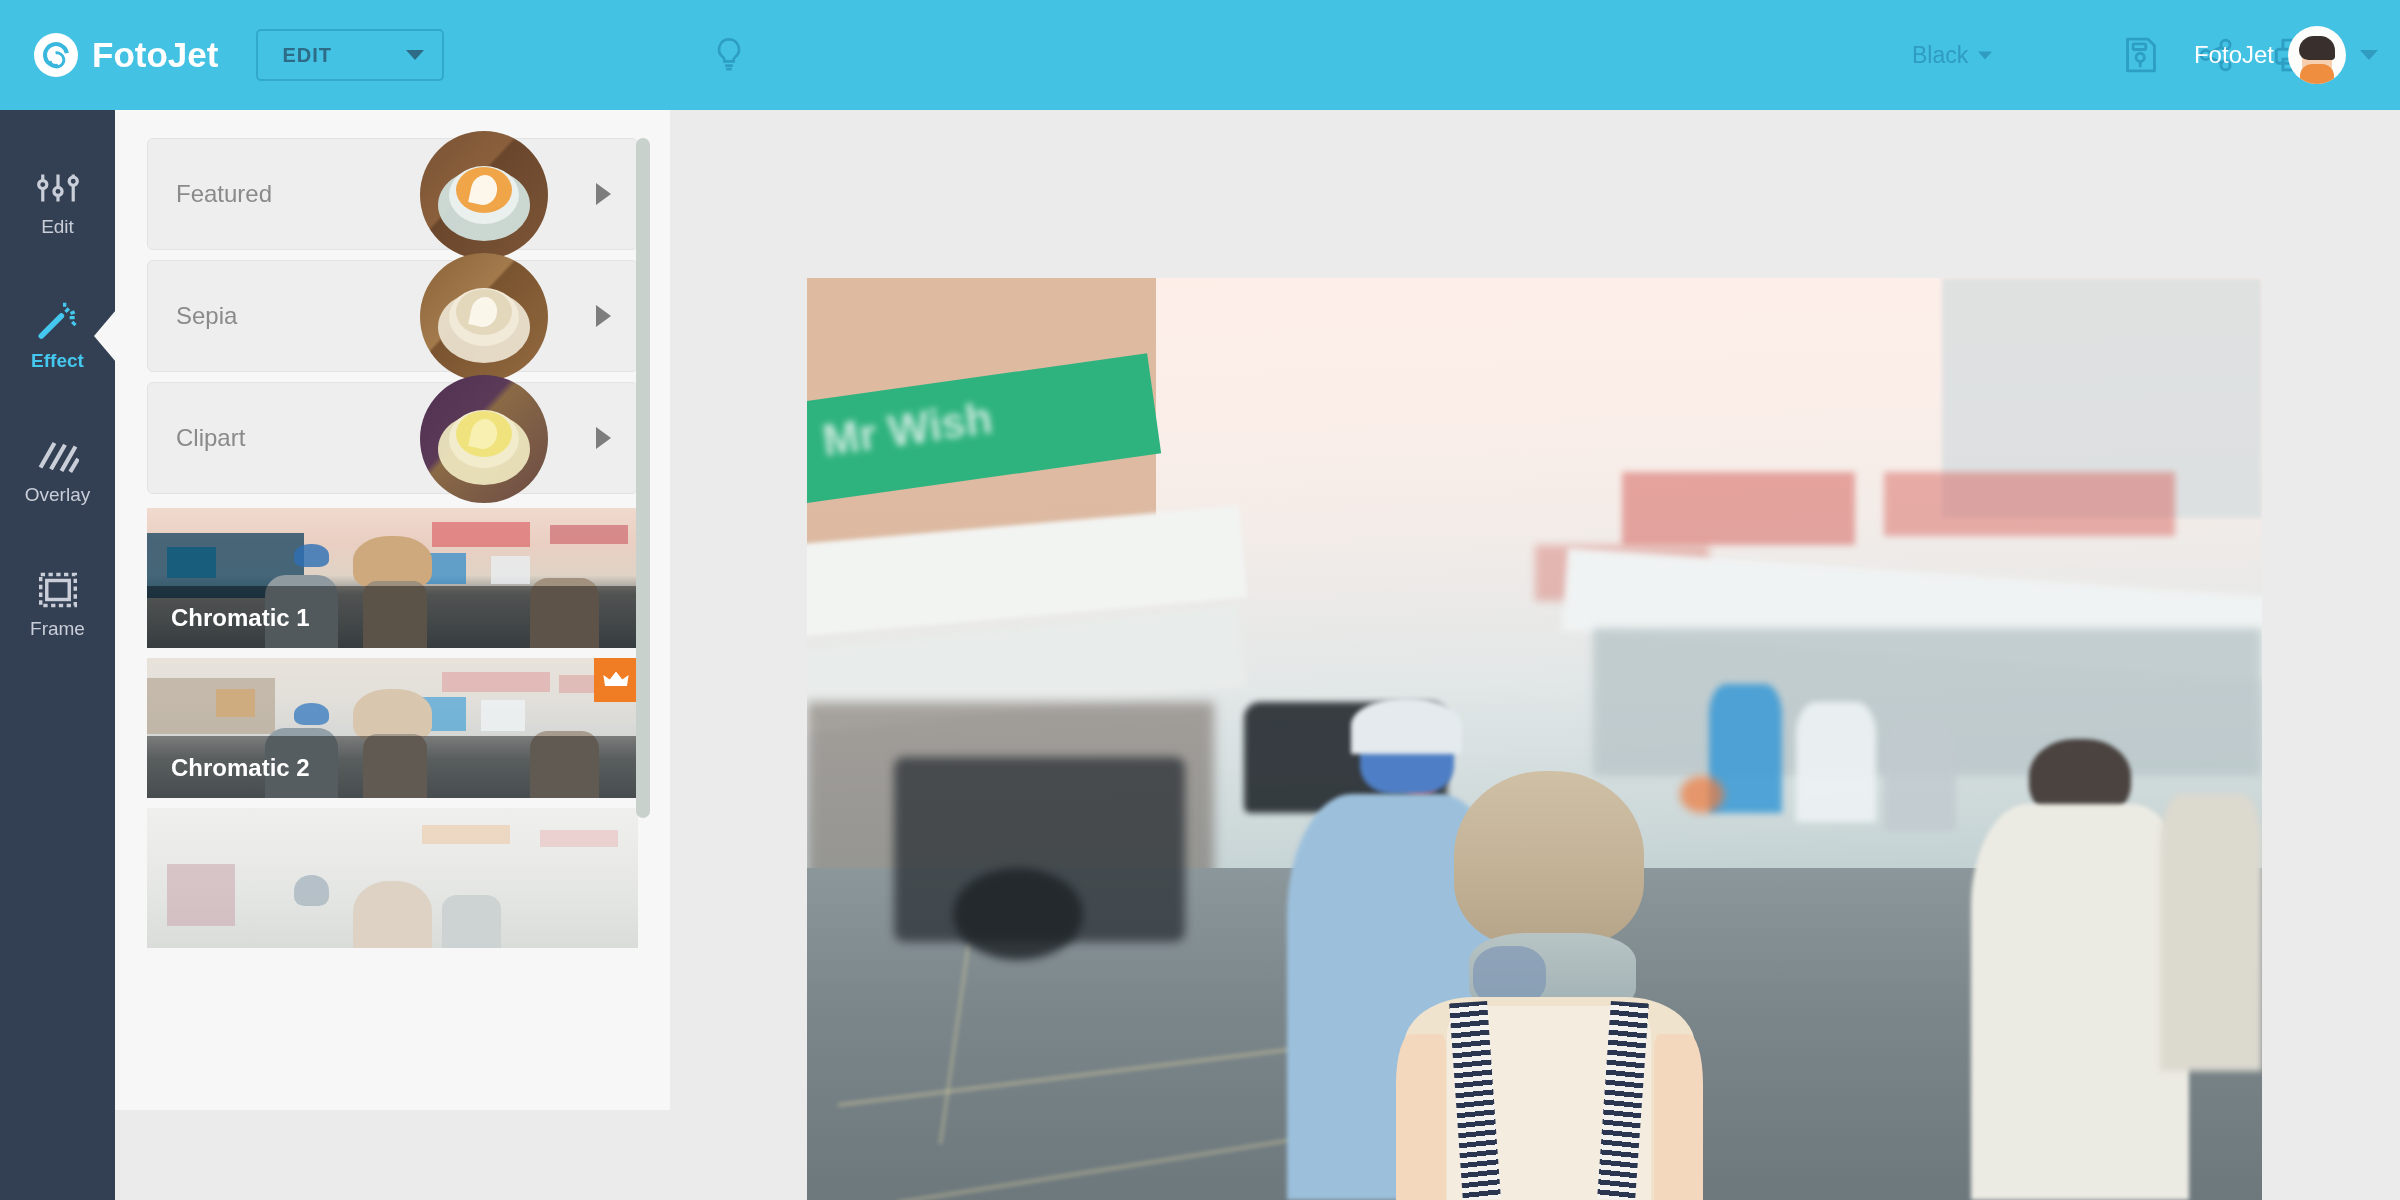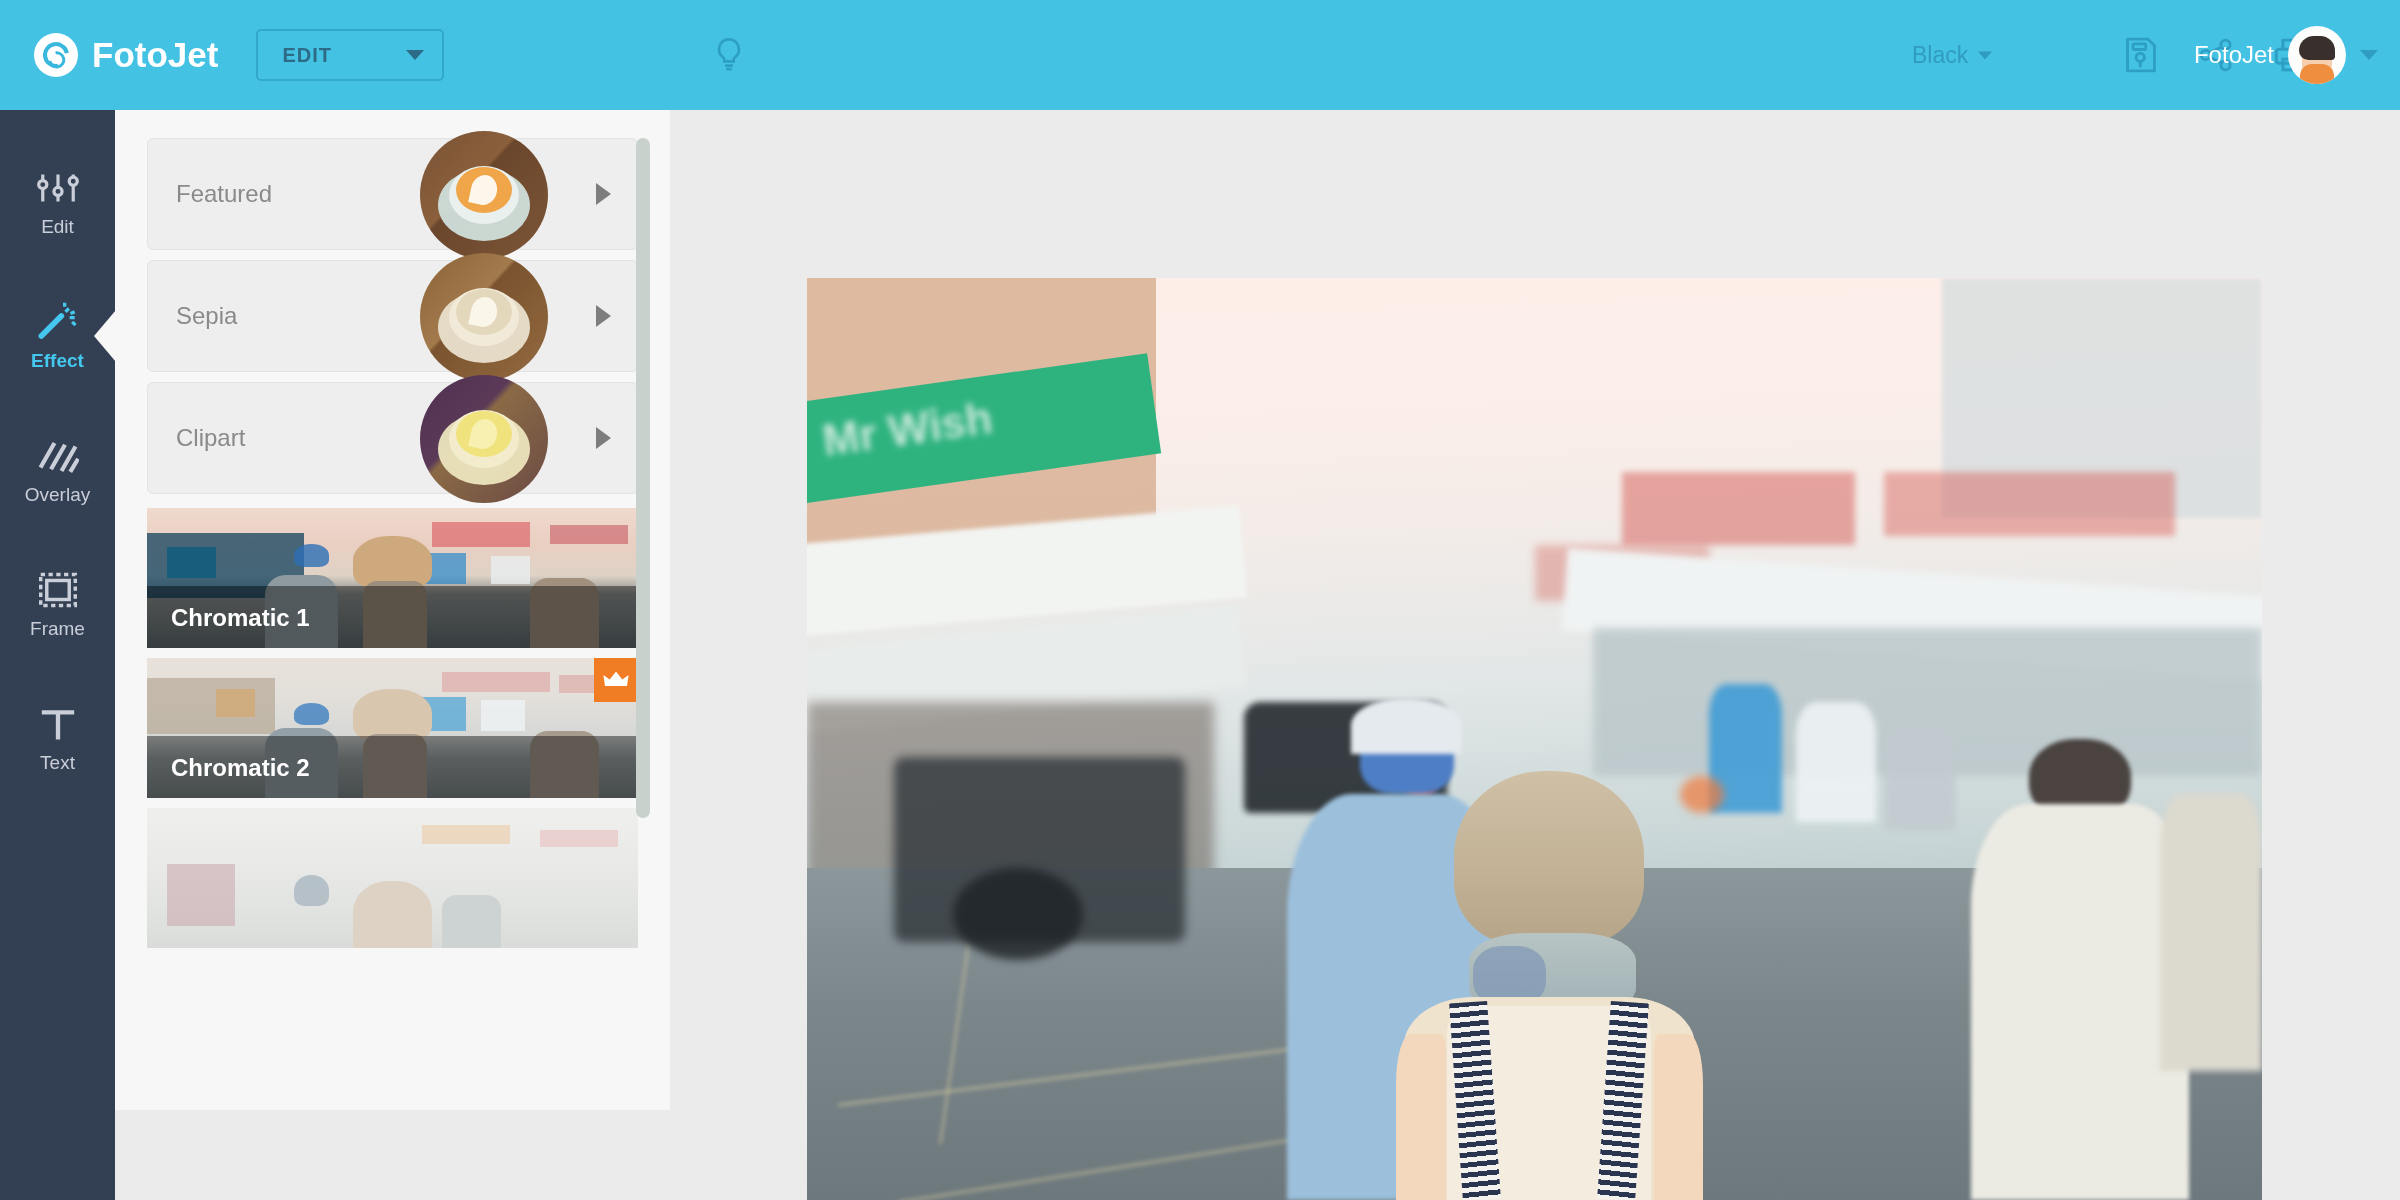--- a/index.html
+++ b/index.html
@@ -331,28 +331,20 @@
   <div class="rail-item">
     <span class="rail-ico">
       <svg width="42" height="38" viewBox="0 0 24 22" fill="none" stroke="#c9ced8" stroke-width="2">
         <rect x="2" y="2" width="20" height="18" stroke-dasharray="2.5 2"></rect>
         <rect x="5.5" y="5.5" width="13" height="11"></rect>
       </svg>
     </span>
     <span class="rail-label">Frame</span>
   </div>
 
-  <div class="rail-item">
-    <span class="rail-ico">
-      <svg width="40" height="36" viewBox="0 0 22 20" fill="none" stroke="#c9ced8" stroke-width="2.4">
-        <path d="M2 3h18M11 3v15"></path>
-      </svg>
-    </span>
-    <span class="rail-label">Text</span>
-  </div>
 
 
 </div>
 
 <div class="panel">
 
   <div class="cat-list">
 
     <div class="cat-row">
       <span class="cat-name">Featured</span>

